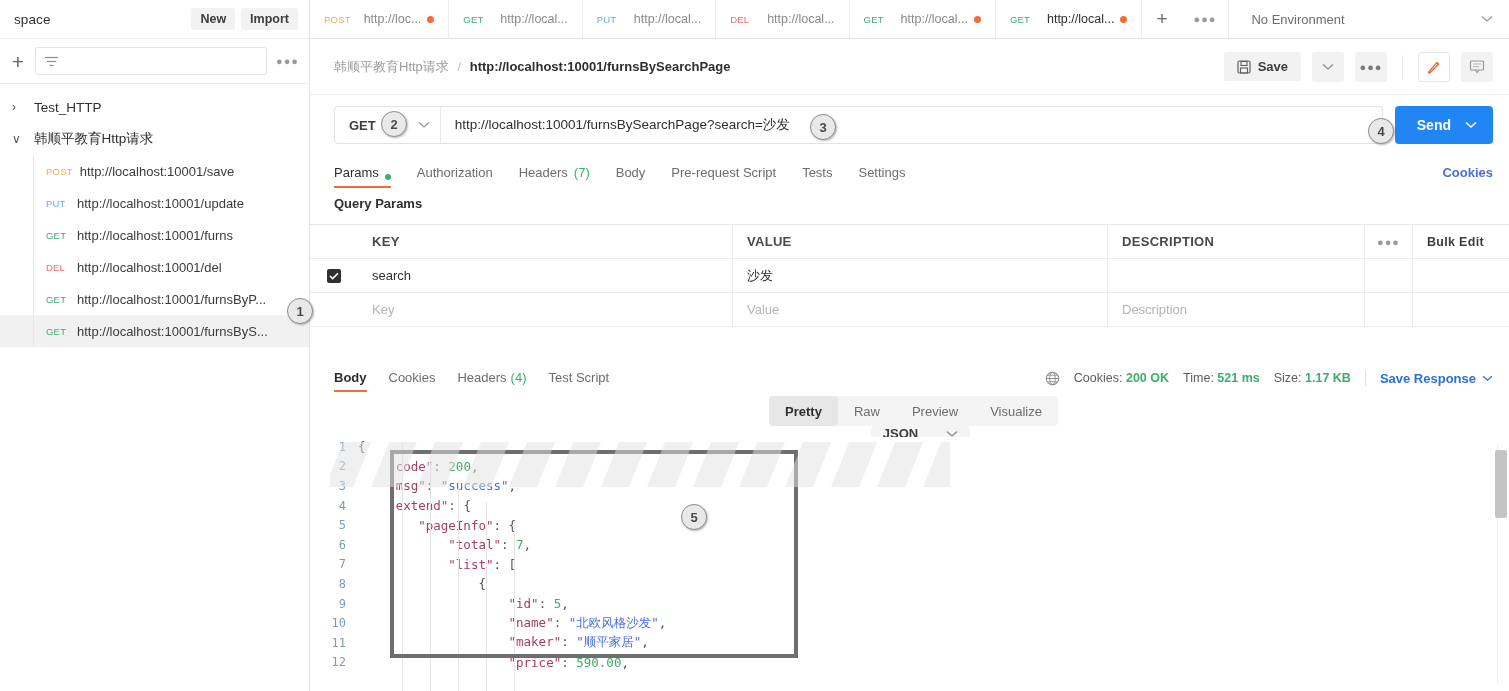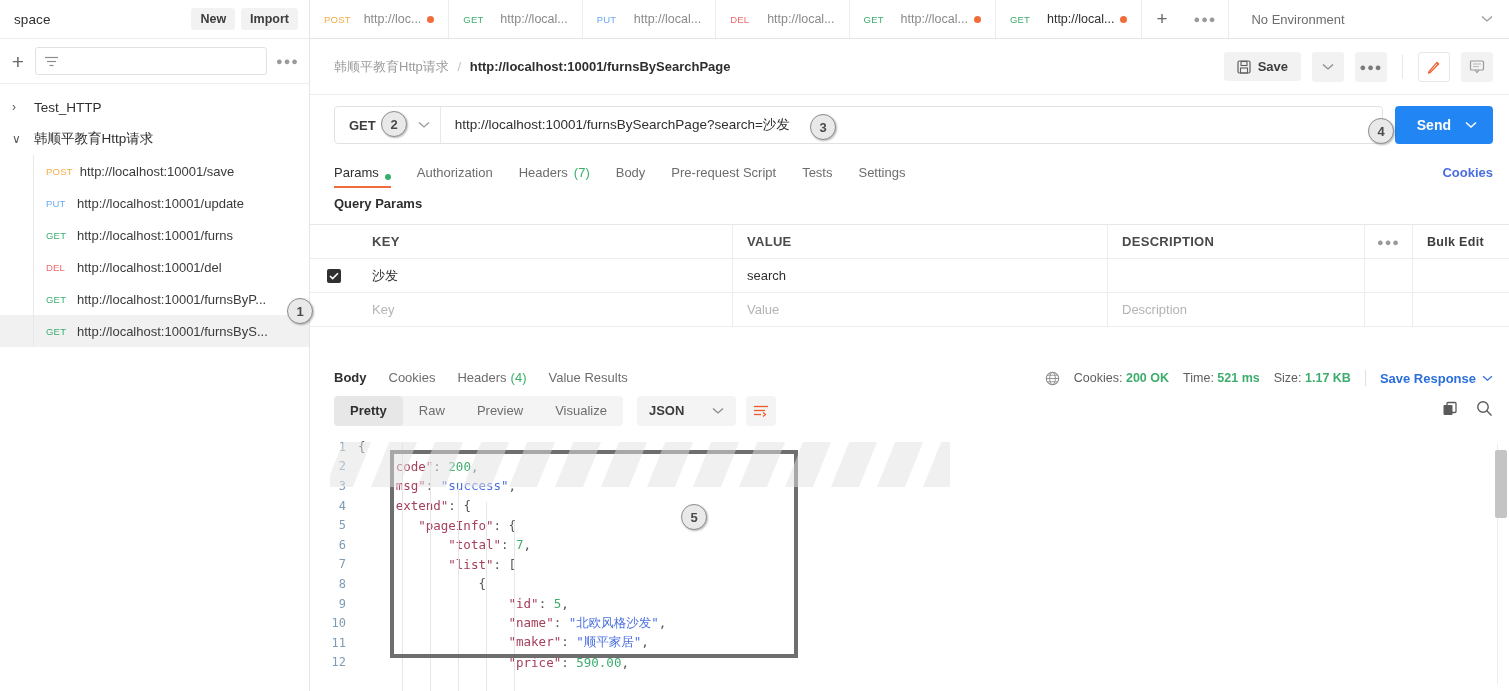--- a/index.html
+++ b/index.html
@@ -172,22 +172,22 @@
   .rs { display:flex; align-items:center; gap:4px; margin-right: 22px; font-size: 13px; color: #6d6d6d;
         padding-bottom: 7px; position: relative; cursor: pointer; }
   .rs.active { color: #2f2f2f; font-weight: bold; }
   .rs.active::after { content:""; position:absolute; left:0; right:0; bottom:0; height:2px; background:#f26b3a; }
   .status-grp { margin-left: auto; display: flex; align-items: center; gap: 14px; padding-bottom: 6px; font-size: 12.5px; color: #5e5e5e;}
   .stat-ok { color: #3dad6e; font-weight: bold; }
   .saveresp { color: #2a6fdb; font-weight: bold; font-size: 13px; display:flex; align-items:center; gap:6px; cursor:pointer;}
   .sdiv { width: 1px; height: 16px; background: #e0e0e0; }
 
   #viewbar {
-    position: absolute; left: 310px; top: 388px; width: 1199px; height: 45px;
-    display: flex; align-items: center; padding: 0 16px 0 24px; background: #fff;
+    position: absolute; left: 310px; top: 396px; width: 1199px; height: 45px;
+    display: flex; align-items: center; padding: 0 16px 0 24px; background: #fff; flex-direction: column;
   }
   .pill-grp { display: flex; align-items: center; background: #f4f4f4; border-radius: 4px; height: 30px; }
   .pill { padding: 0 16px; height: 30px; display: flex; align-items: center;
           font-size: 13px; color: #6d6d6d; border-radius: 4px; cursor: pointer; }
   .pill.active { background: #e7e7e7; color: #2f2f2f; font-weight: bold; }
   .fmt-grp { display: flex; align-items: center; background: #f4f4f4; border-radius: 4px;
              height: 30px; padding: 0 12px; gap: 28px; margin-left: 14px; font-size: 13px;
              font-weight: bold; color: #3d3d3d; cursor: pointer;}
   .wrap-btn { width: 30px; height: 30px; background: #f4f4f4; border-radius: 4px;
               display:flex; align-items:center; justify-content:center; margin-left: 10px; cursor:pointer;}
@@ -440,22 +440,22 @@
     </div>
 
     <div class="prow">
       <div class="pcell c-chk">
         <span class="chk">
           <svg width="10" height="8" viewBox="0 0 10 8">
             <polyline points="1,4 3.6,6.6 9,1.2" fill="none" stroke="#ffffff" stroke-width="1.6"></polyline>
           </svg>
         </span>
       </div>
+      <div class="pcell c-key">search</div>
       <div class="pcell c-val">沙发</div>
-      <div class="pcell c-key">search</div>
       <div class="pcell c-desc"></div>
       <div class="pcell c-dots"></div>
       <div class="pcell c-bulk"></div>
     </div>
 
     <div class="prow">
       <div class="pcell c-chk"></div>
       <div class="pcell c-key ph">Key</div>
       <div class="pcell c-val ph">Value</div>
       <div class="pcell c-desc ph">Description</div>
@@ -469,21 +469,21 @@
       <span>Body</span>
     </div>
     <div class="rs">
       <span>Cookies</span>
     </div>
     <div class="rs">
       <span>Headers</span>
       <span class="cnt-green">(4)</span>
     </div>
     <div class="rs">
-      <span>Value Results</span>
+      <span>Test Script</span>
     </div>
 
     <div class="status-grp">
       <svg width="15" height="15" viewBox="0 0 16 16">
         <circle cx="8" cy="8" r="6.6" fill="none" stroke="#8a8a8a" stroke-width="1.1"></circle>
         <ellipse cx="8" cy="8" rx="3" ry="6.6" fill="none" stroke="#8a8a8a" stroke-width="1"></ellipse>
         <line x1="1.4" y1="8" x2="14.6" y2="8" stroke="#8a8a8a" stroke-width="1"></line>
         <line x1="2.6" y1="4.5" x2="13.4" y2="4.5" stroke="#8a8a8a" stroke-width=".9"></line>
         <line x1="2.6" y1="11.5" x2="13.4" y2="11.5" stroke="#8a8a8a" stroke-width=".9"></line>
       </svg>

